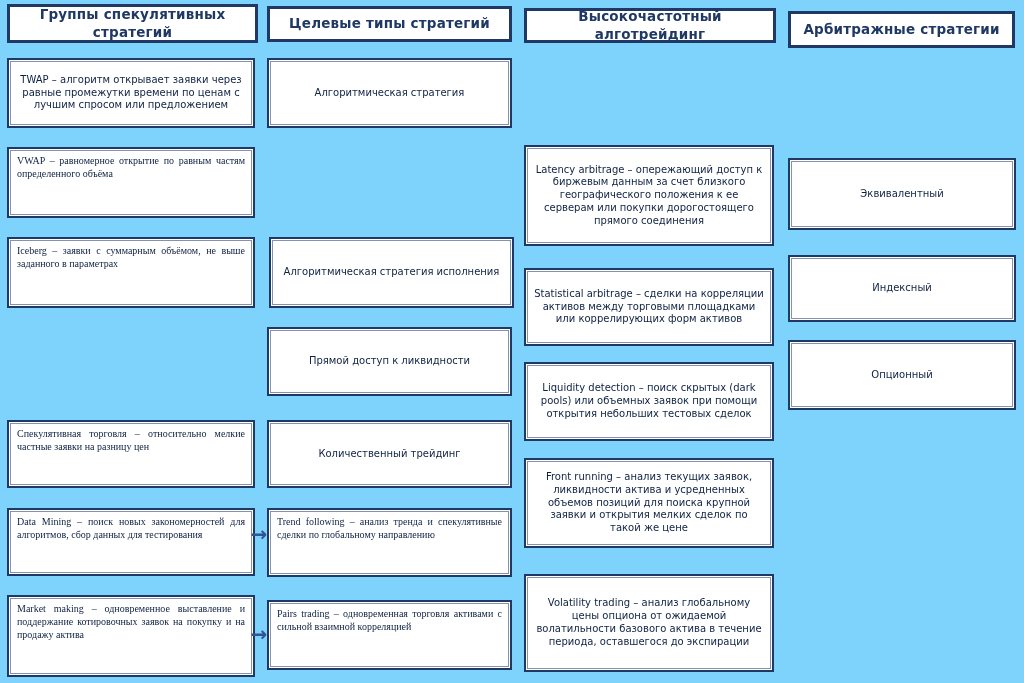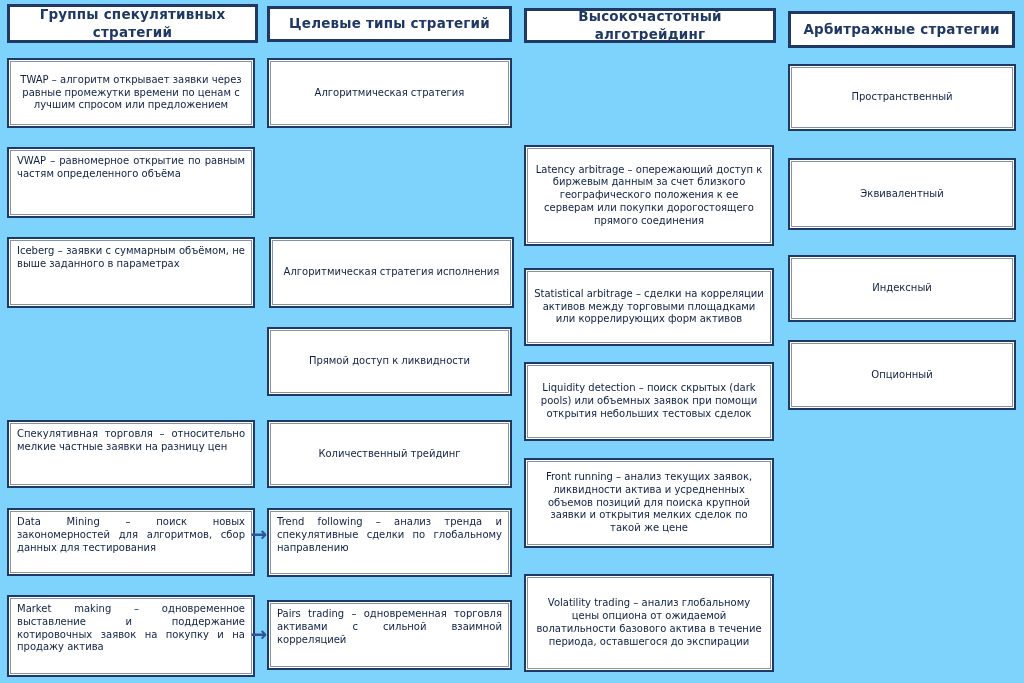--- a/index.html
+++ b/index.html
@@ -44,20 +44,21 @@
   .c {
     display: flex;
     align-items: center;
     justify-content: center;
     text-align: center;
     padding: 3px 8px;
   }
   .j {
     text-align: justify;
     padding: 6px 8px 3px 8px;
+    font-family: Liberation Serif, serif;
   }
   .arrow {
     position: absolute;
     width: 20px;
     height: 20px;
     font-size: 20px;
     font-weight: bold;
     line-height: 20px;
     text-align: center;
     color: #2f5496;
@@ -88,18 +89,17 @@
   <div class="box j" style="left:267px; top:600px; width:245px; height:70px">Pairs trading – одновременная торговля активами с сильной взаимной корреляцией</div>
 
   <div class="box hdr c" style="left:524px; top:8px; width:252px; height:35px">Высокочастотный алготрейдинг</div>
   <div class="box c" style="left:524px; top:145px; width:250px; height:101px">Latency arbitrage – опережающий доступ к биржевым данным за счет близкого географического положения к ее серверам или покупки дорогостоящего прямого соединения</div>
   <div class="box c" style="left:524px; top:268px; width:250px; height:78px">Statistical arbitrage – сделки на корреляции активов между торговыми площадками или коррелирующих форм активов</div>
   <div class="box c" style="left:524px; top:362px; width:250px; height:79px">Liquidity detection – поиск скрытых (dark pools) или объемных заявок при помощи открытия небольших тестовых сделок</div>
   <div class="box c" style="left:524px; top:458px; width:250px; height:90px">Front running – анализ текущих заявок, ликвидности актива и усредненных объемов позиций для поиска крупной заявки и открытия мелких сделок по такой же цене</div>
   <div class="box c" style="left:524px; top:574px; width:250px; height:98px">Volatility trading – анализ глобальному цены опциона от ожидаемой волатильности базового актива в течение периода, оставшегося до экспирации</div>
 
   <div class="box hdr c" style="left:788px; top:11px; width:227px; height:37px">Арбитражные стратегии</div>
-  <div class="box c" style="left:788px; top:64px; width:228px; height:67px">Пространственный</div>
   <div class="box c" style="left:788px; top:158px; width:228px; height:72px">Эквивалентный</div>
   <div class="box c" style="left:788px; top:255px; width:228px; height:67px">Индексный</div>
   <div class="box c" style="left:788px; top:340px; width:228px; height:70px">Опционный</div>
 
 </div>
 
 </body></html>

